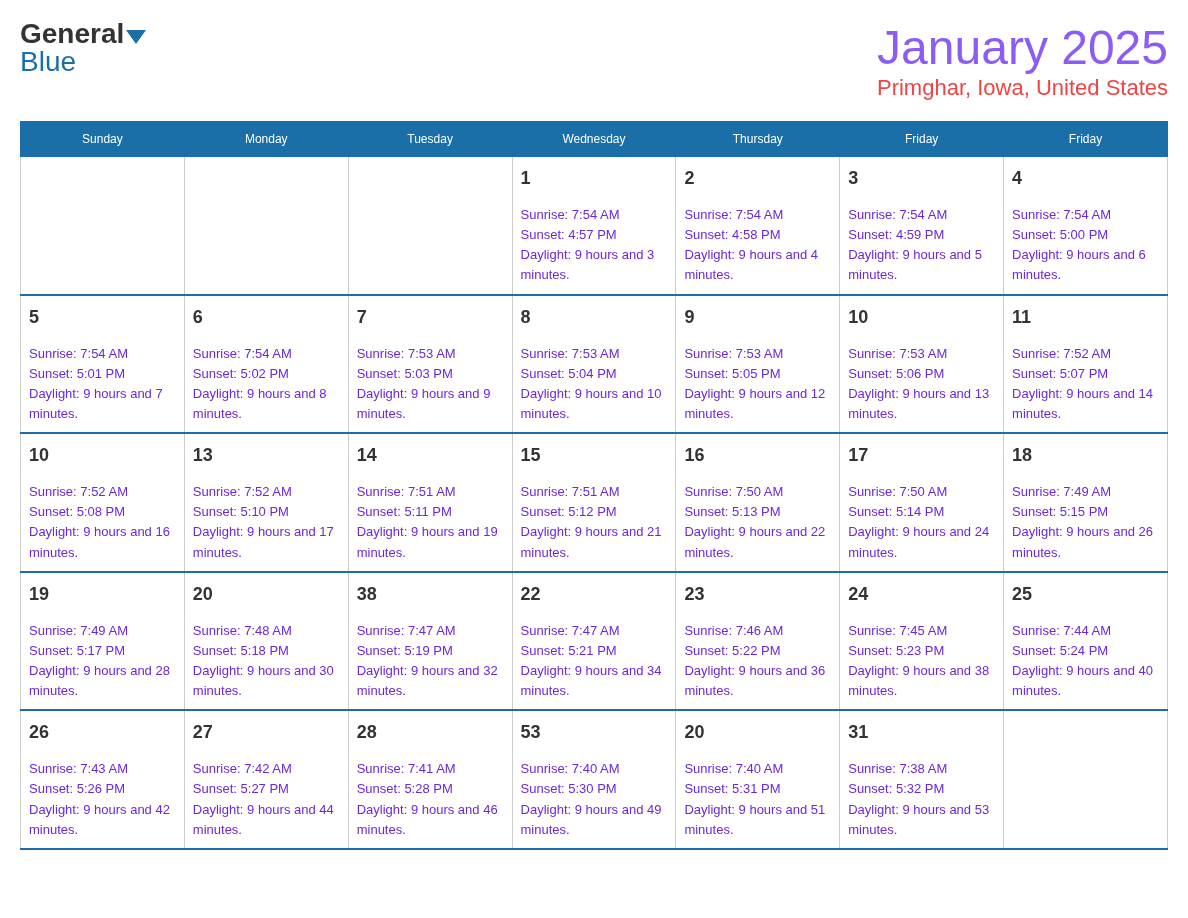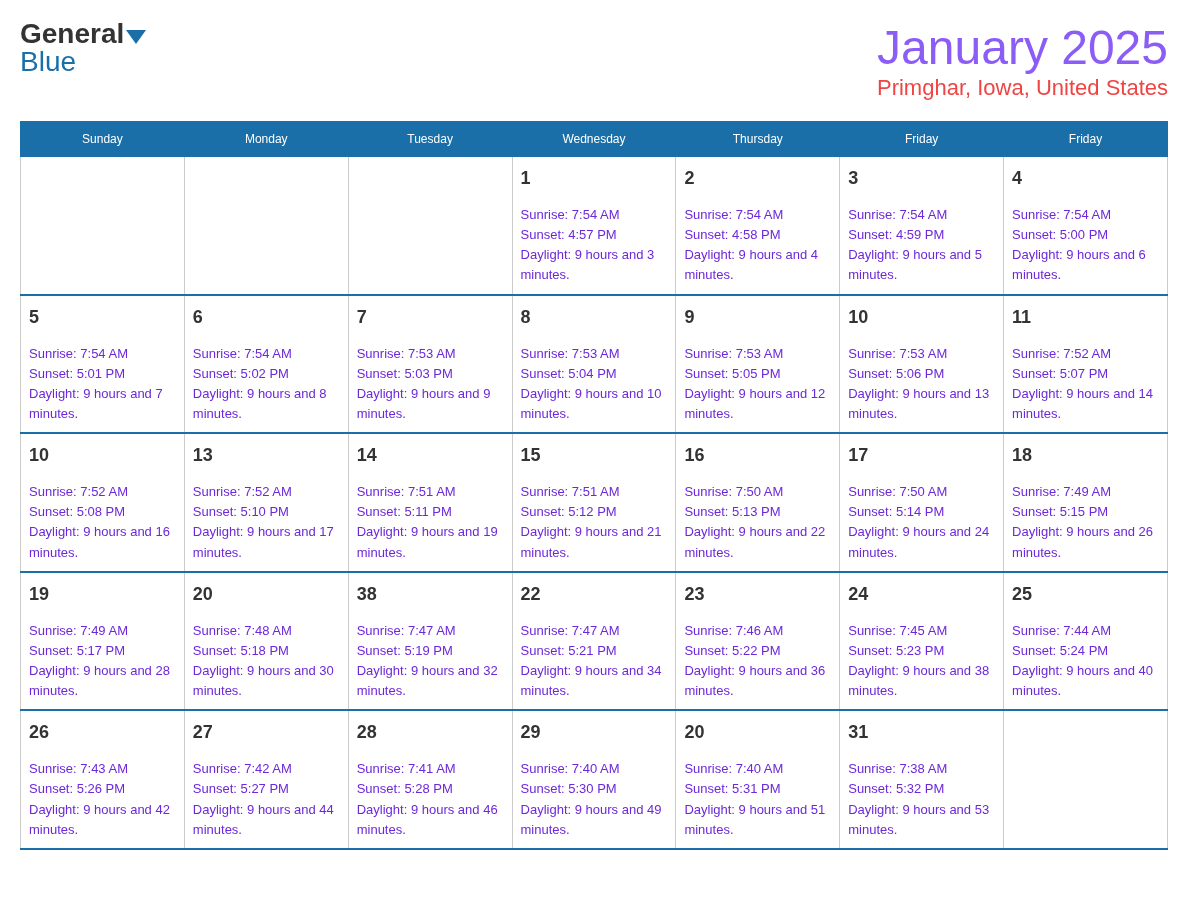--- a/index.html
+++ b/index.html
@@ -247,21 +247,21 @@
         </td>
         <td>
           <span class="day-number">27</span>
           <div class="day-info">Sunrise: 7:42 AM<br>Sunset: 5:27 PM<br>Daylight: 9 hours and 44 minutes.</div>
         </td>
         <td>
           <span class="day-number">28</span>
           <div class="day-info">Sunrise: 7:41 AM<br>Sunset: 5:28 PM<br>Daylight: 9 hours and 46 minutes.</div>
         </td>
         <td>
-          <span class="day-number">29</span>
+          <span class="day-number">53</span>
           <div class="day-info">Sunrise: 7:40 AM<br>Sunset: 5:30 PM<br>Daylight: 9 hours and 49 minutes.</div>
         </td>
         <td>
           <span class="day-number">20</span>
           <div class="day-info">Sunrise: 7:40 AM<br>Sunset: 5:31 PM<br>Daylight: 9 hours and 51 minutes.</div>
         </td>
         <td>
           <span class="day-number">31</span>
           <div class="day-info">Sunrise: 7:38 AM<br>Sunset: 5:32 PM<br>Daylight: 9 hours and 53 minutes.</div>
         </td>

